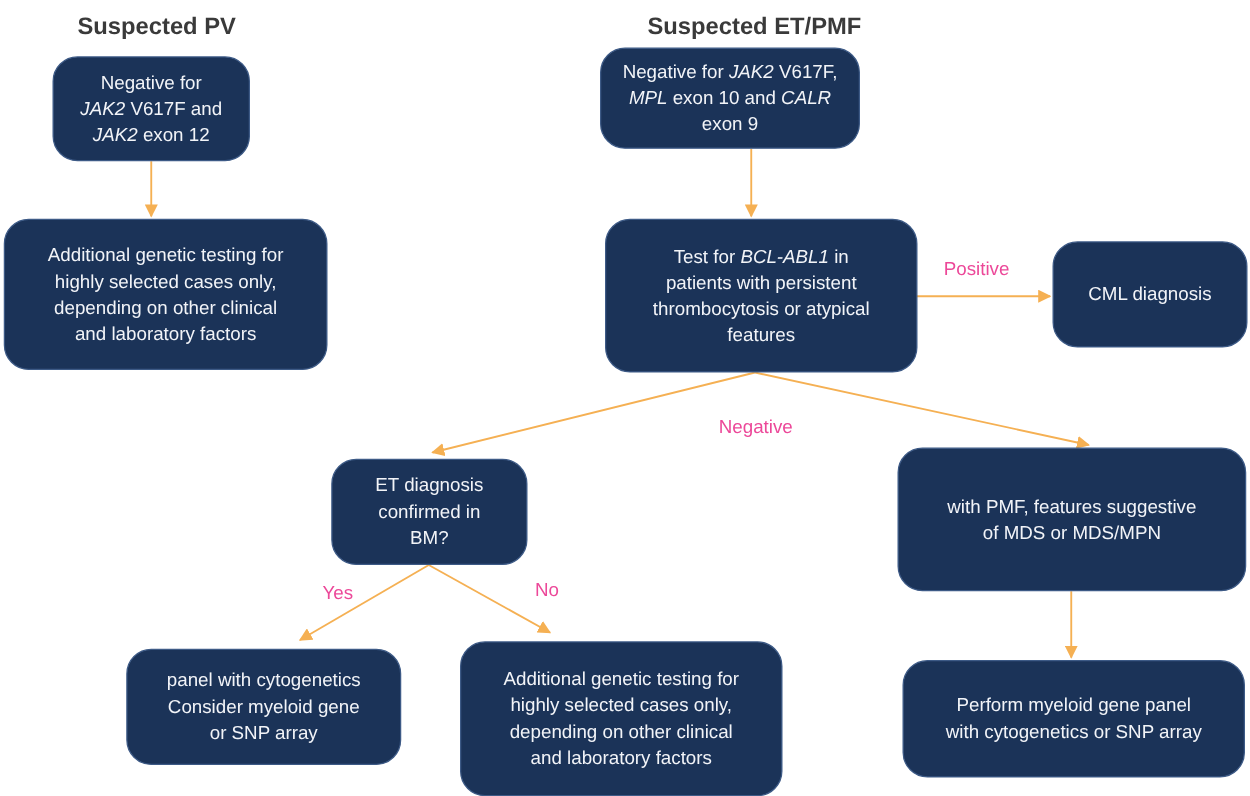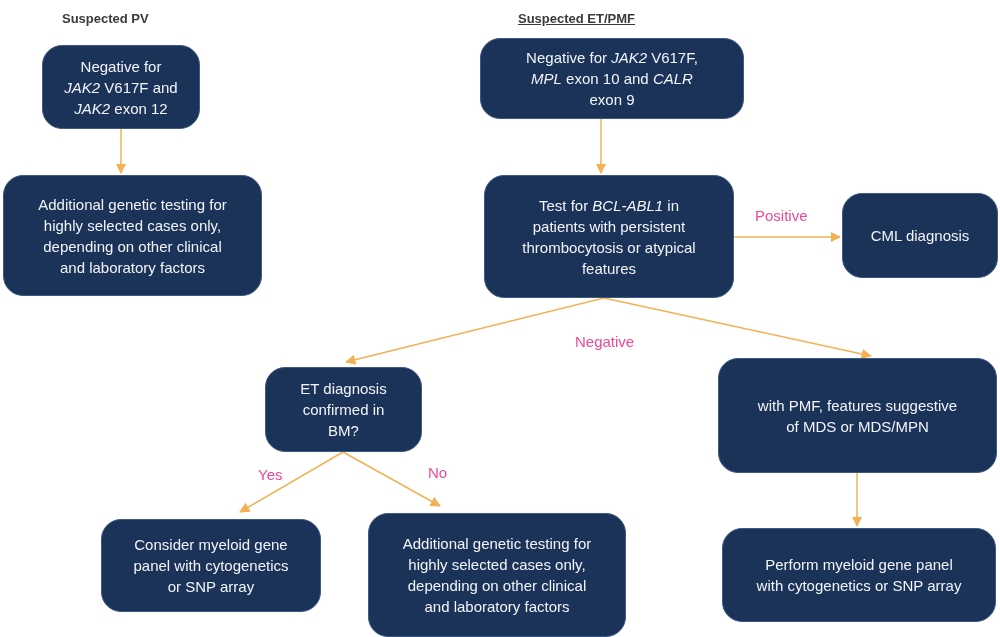--- a/index.html
+++ b/index.html
@@ -1,19 +1,19 @@
 <!DOCTYPE html>
 <html><head>
 <meta charset="utf-8">
 <style>
   html, body { margin: 0; padding: 0; background: #ffffff; }
   body { width: 1000px; height: 637px; position: relative; overflow: hidden;
          font-family: "Liberation Sans", "DejaVu Sans", sans-serif; }
   #edges { position: absolute; left: 0; top: 0; width: 1000px; height: 637px; }
-  .heading { position: absolute; font-weight: bold; font-size: 13px; color: #3a3a3a; white-space: nowrap; }
+  .heading { position: absolute; font-weight: bold; font-size: 19px; color: #3a3a3a; white-space: nowrap; }
   .node { position: absolute; box-sizing: border-box; background: #1b3358;
           border: 1.5px solid #3d5a86; border-radius: 20px; color: #f2f4f8;
           display: flex; align-items: center; justify-content: center; text-align: center;
           font-size: 15px; line-height: 21px; padding: 4px 10px; }
   .node .t { display: block; }
   .node i { font-style: italic; }
   .lbl { position: absolute; font-size: 15px; color: #ec4899; white-space: nowrap; }
 </style>
 </head>
 <body>
@@ -28,38 +28,38 @@
   <line x1="601" y1="119" x2="601" y2="173" stroke="#f5b053" stroke-width="1.5" marker-end="url(#ah)"></line>
   <line x1="723" y1="237" x2="840" y2="237" stroke="#f5b053" stroke-width="1.5" marker-end="url(#ah)"></line>
   <line x1="604" y1="298" x2="346" y2="362" stroke="#f5b053" stroke-width="1.5" marker-end="url(#ah)"></line>
   <line x1="604" y1="298" x2="871" y2="356" stroke="#f5b053" stroke-width="1.5" marker-end="url(#ah)"></line>
   <line x1="343" y1="452" x2="240" y2="512" stroke="#f5b053" stroke-width="1.5" marker-end="url(#ah)"></line>
   <line x1="343" y1="452" x2="440" y2="506" stroke="#f5b053" stroke-width="1.5" marker-end="url(#ah)"></line>
   <line x1="857" y1="473" x2="857" y2="526" stroke="#f5b053" stroke-width="1.5" marker-end="url(#ah)"></line>
 </svg>
 
 <div class="heading" style="left:62px; top:11px;">Suspected PV</div>
-<div class="heading" style="left:518px; top:11px;text-decoration:underline;">Suspected ET/PMF</div>
+<div class="heading" style="left:518px; top:11px;">Suspected ET/PMF</div>
 
 <div class="node" style="left:42px; top:45px; width:158px; height:84px;">
     <div>
       <span class="t"><span>Negative for</span></span>
       <span class="t"><i>JAK2</i><span> V617F and</span></span>
       <span class="t"><i>JAK2</i><span> exon 12</span></span>
     </div>
   </div>
 <div class="node" style="left:3px; top:175px; width:259px; height:121px;">
     <div>
       <span class="t"><span>Additional genetic testing for</span></span>
       <span class="t"><span>highly selected cases only,</span></span>
       <span class="t"><span>depending on other clinical</span></span>
       <span class="t"><span>and laboratory factors</span></span>
     </div>
   </div>
-<div class="node" style="left:480px; top:38px; width:264px; height:81px;">
+<div class="node" style="left:480px; top:38px; width:208px; height:81px;">
     <div>
       <span class="t"><span>Negative for </span><i>JAK2</i><span> V617F,</span></span>
       <span class="t"><i>MPL</i><span> exon 10 and </span><i>CALR</i></span>
       <span class="t"><span>exon 9</span></span>
     </div>
   </div>
 <div class="node" style="left:484px; top:175px; width:250px; height:123px;">
     <div>
       <span class="t"><span>Test for </span><i>BCL-ABL1</i><span> in</span></span>
       <span class="t"><span>patients with persistent</span></span>
@@ -80,22 +80,22 @@
     </div>
   </div>
 <div class="node" style="left:718px; top:358px; width:279px; height:115px;">
     <div>
       <span class="t"><span>with PMF, features suggestive</span></span>
       <span class="t"><span>of MDS or MDS/MPN</span></span>
     </div>
   </div>
 <div class="node" style="left:101px; top:519px; width:220px; height:93px;">
     <div>
+      <span class="t"><span>panel with cytogenetics</span></span>
       <span class="t"><span>Consider myeloid gene</span></span>
-      <span class="t"><span>panel with cytogenetics</span></span>
       <span class="t"><span>or SNP array</span></span>
     </div>
   </div>
 <div class="node" style="left:368px; top:513px; width:258px; height:124px;">
     <div>
       <span class="t"><span>Additional genetic testing for</span></span>
       <span class="t"><span>highly selected cases only,</span></span>
       <span class="t"><span>depending on other clinical</span></span>
       <span class="t"><span>and laboratory factors</span></span>
     </div>

